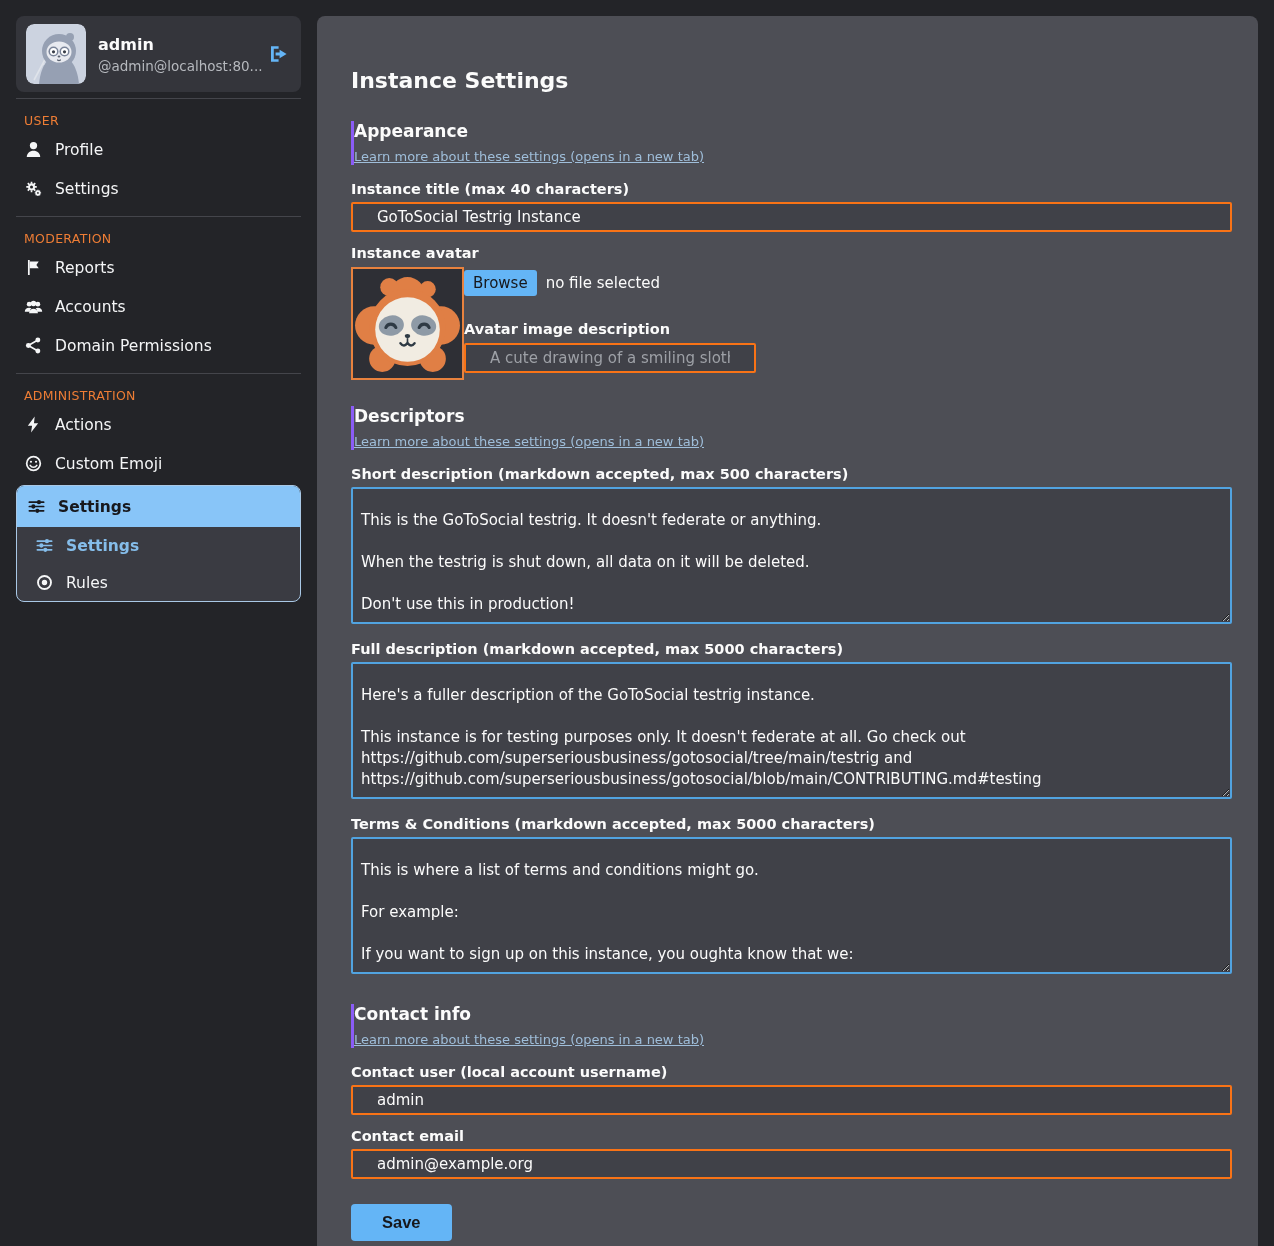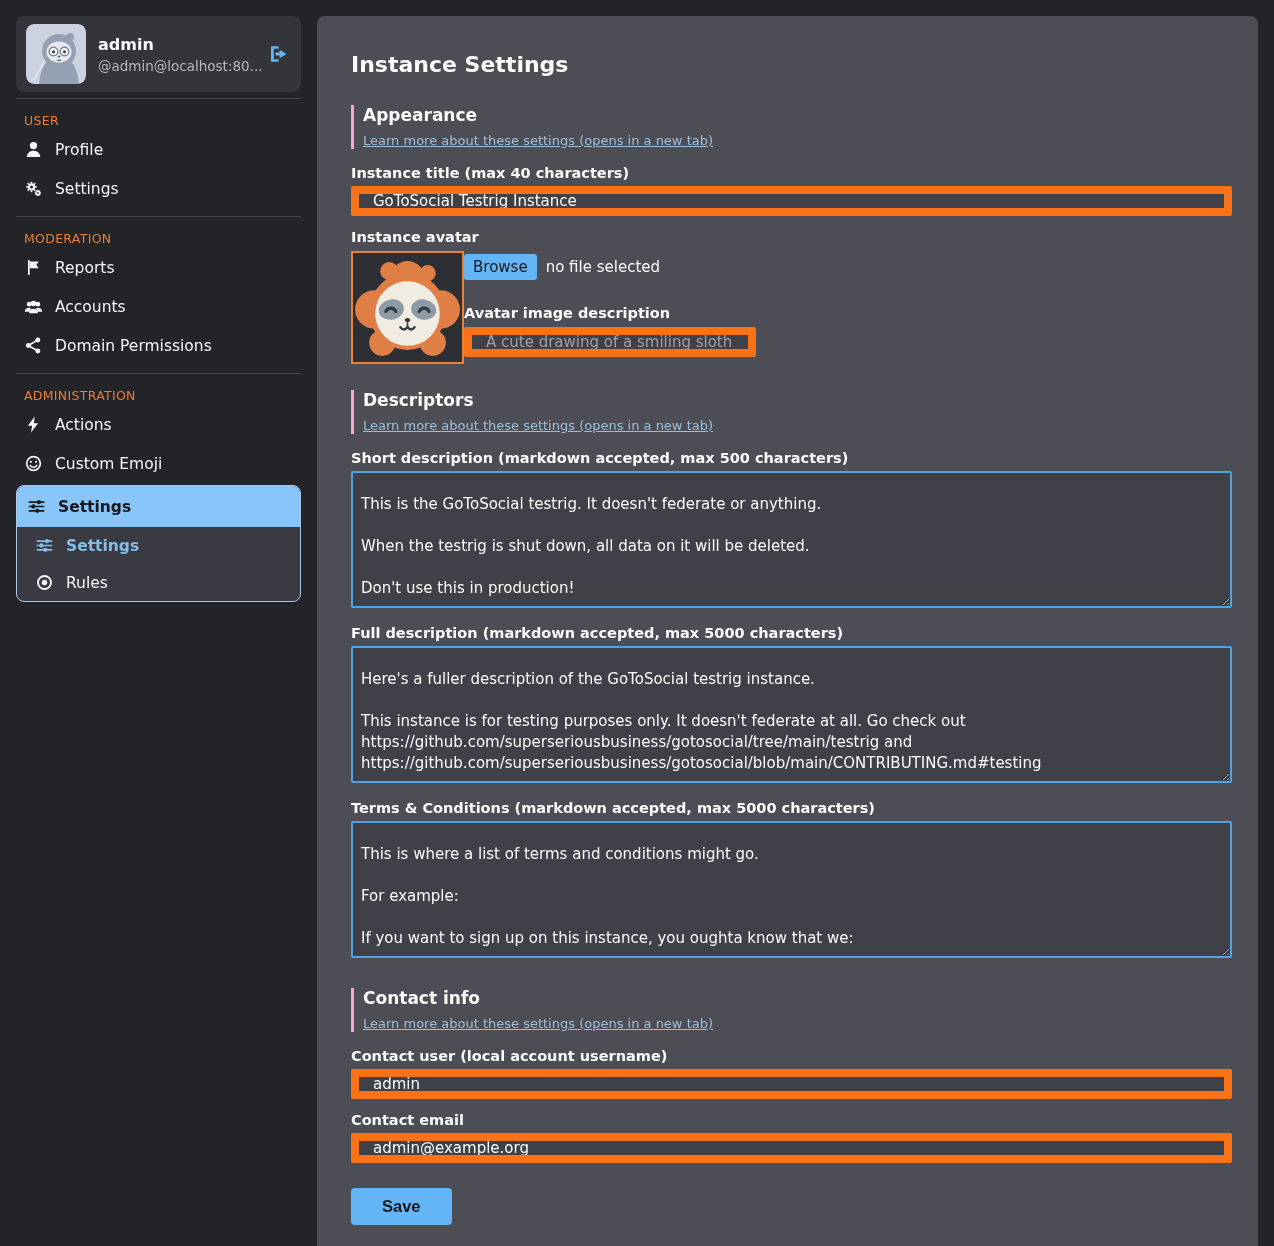--- a/index.html
+++ b/index.html
@@ -48,35 +48,35 @@
     padding: 11px 10px;
   }
   .submenu .nav-item { padding: 9px 8px 9px 18px; }
   .submenu .nav-item.sub-active { color: #85bdea; font-weight: bold; }
 
   
   .main {
     flex: 1; background: #4d4e55; border-radius: 8px;
     padding: 36px 26px 28px 34px; min-height: 1216px;
   }
-  h1.page-title { font-size: 22px; margin: 0 0 28px 0; font-weight: bold; }
-
-  .section-head { border-left: 3px solid #f9a8d4; padding-left: 9px; margin: 26px 0 16px 0; }
+  h1.page-title { font-size: 22px; margin: 16px 0 28px 0; font-weight: bold; }
+
+  .section-head { border-left: 3px solid #8b5cf6; margin: 26px 0 16px 0; }
   .section-head:first-of-type { margin-top: 0; }
   .section-head h2 { font-size: 17px; margin: 0 0 5px 0; font-weight: bold; }
   .section-head a.learn-more {
     color: #9fbeda; font-size: 13px; text-decoration: underline; cursor: pointer;
   }
 
   .field { margin-bottom: 13px; }
   .field > label { display: block; font-weight: bold; font-size: 14.5px; margin-bottom: 5px; }
   input.text {
-    width: 100%; background: #404148; border: 8px solid #f97316; border-radius: 2px;
+    width: 100%; background: #404148; border: 2px solid #f97316; border-radius: 2px;
     color: #fbfbfb; font-size: 15px; font-family: inherit;
-    padding: 4px 14px; height: 30px; outline: none;
+    padding: 4px 24px; height: 30px; outline: none;
   }
   input.text::placeholder { color: #9da0a6; }
   textarea.text {
     width: 100%; background: #404148; border: 2px solid #51a3e0; border-radius: 2px;
     color: #fbfbfb; font-size: 15px; font-family: inherit; line-height: 21px;
     padding: 21px 8px; height: 137px; resize: vertical; outline: none;
   }
 
   .avatar-field { display: flex; margin-bottom: 24px; }
   .instance-avatar-box {

